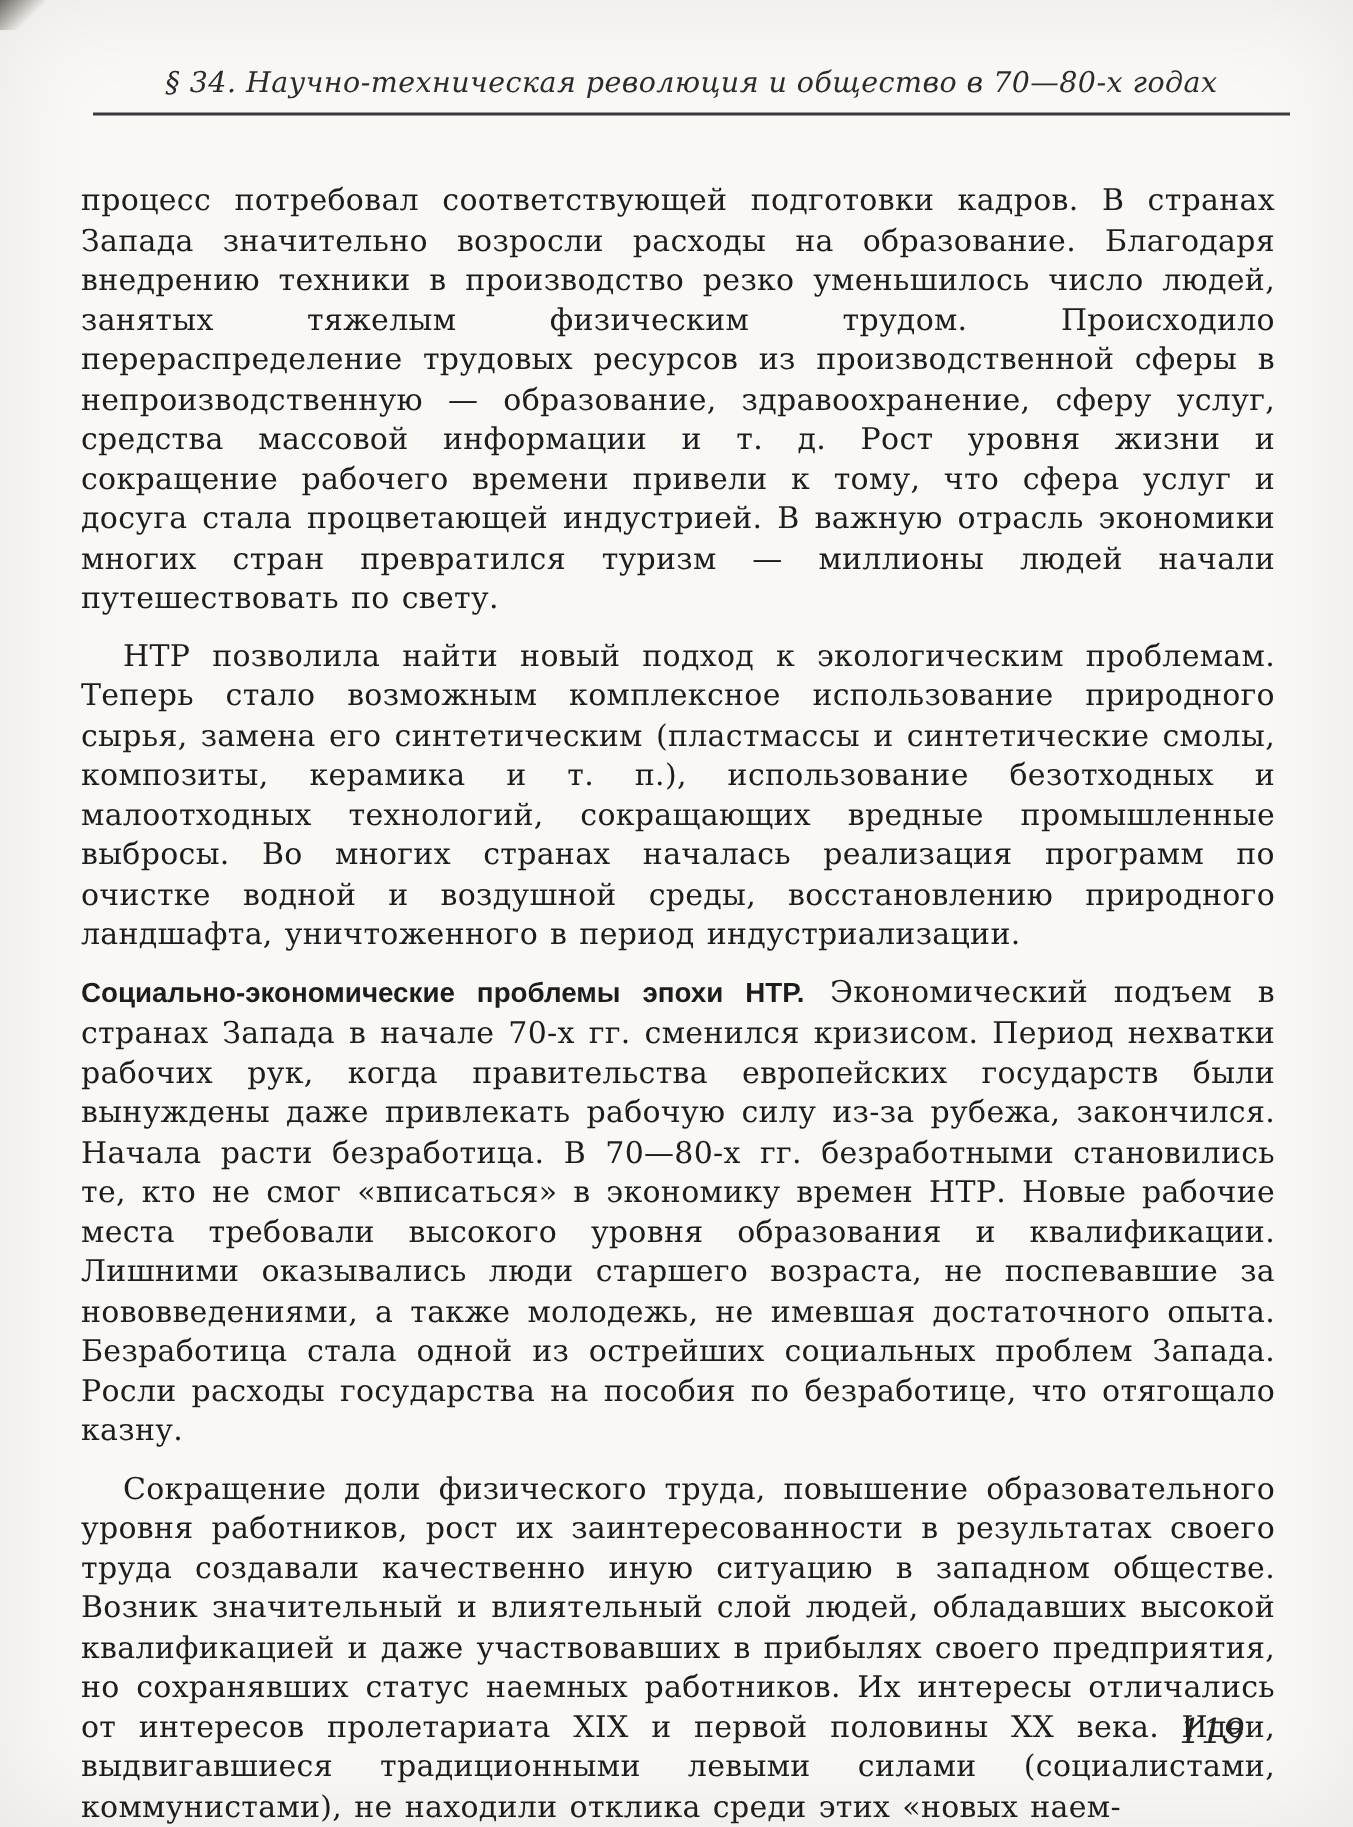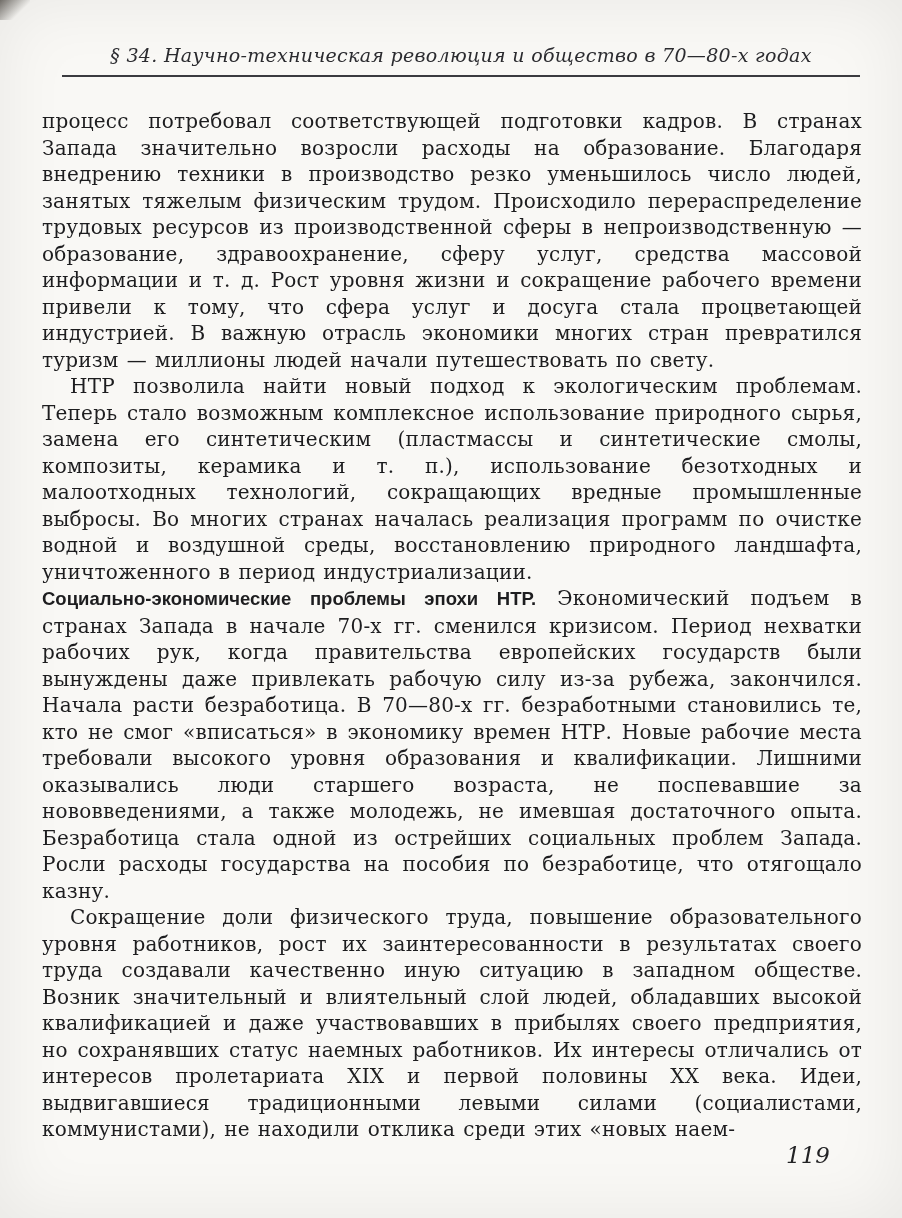--- a/index.html
+++ b/index.html
@@ -50,21 +50,21 @@
     position: absolute;
     top: 108px;
     left: 42px;
     right: 40px;
     text-align: justify;
     font-size: 20px;
     line-height: 26.5px;
     letter-spacing: 0.2px;
     word-spacing: 1.5px;
   }
-  .para { margin: 0; }
+  .para { margin: 12px; }
   .para.indent { text-indent: 28px; }
 
   .lead {
     font-family: Liberation Sans, sans-serif;
     font-weight: bold;
     font-size: 18.5px;
     letter-spacing: 0;
     word-spacing: 0.5px;
   }
 

